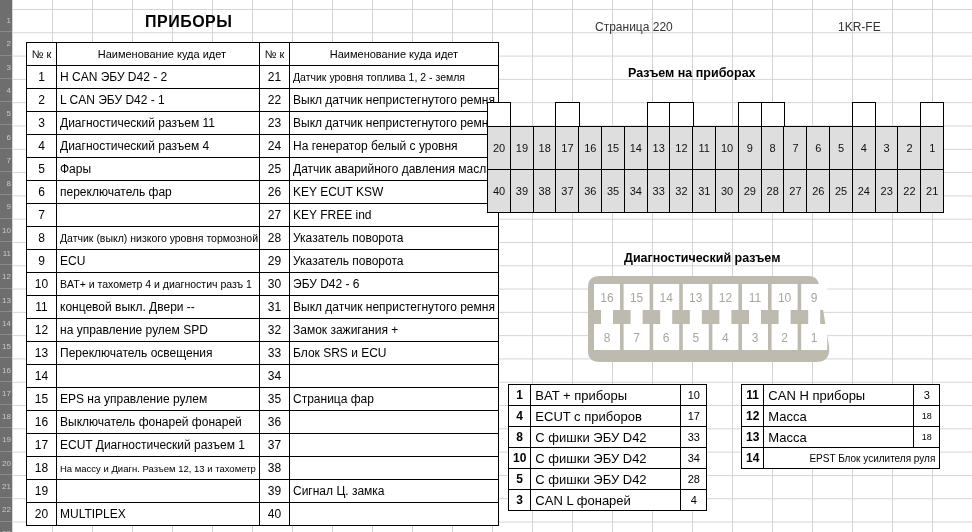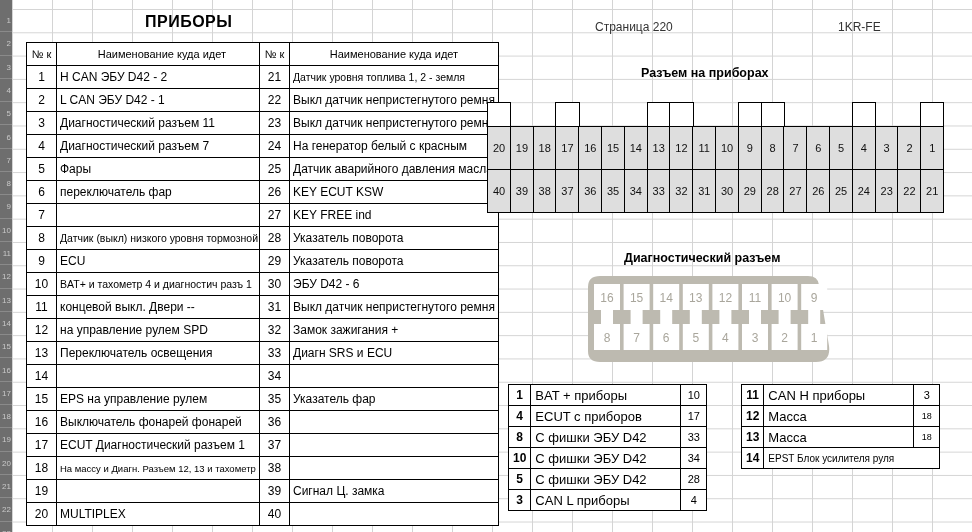--- a/index.html
+++ b/index.html
@@ -57,21 +57,21 @@
   
   #tbl2{left:259px;top:42px;}
   #tbl2 td.num{width:30px;}
   #tbl2 td.nm{width:182px;}
 
   
   .ttl{position:absolute;z-index:3;white-space:nowrap;}
   #title-main{left:145px;top:13px;font-size:16px;font-weight:bold;letter-spacing:.5px;}
   #page-label{left:595px;top:20px;font-size:12px;color:#333;}
   #engine-label{left:838px;top:20px;font-size:12px;color:#333;}
-  #title-conn{left:641px;top:66px;font-size:12.5px;font-weight:bold;}
+  #title-conn{left:628px;top:66px;font-size:12.5px;font-weight:bold;}
   #title-obd{left:624px;top:251px;font-size:12.5px;font-weight:bold;}
 
   
   #conn{left:487px;top:102px;}
   #conn .tabrow{display:flex;height:24px;align-items:flex-end;}
   #conn .tab{height:24px;box-sizing:border-box;}
   #conn .tab.on{border:1.4px solid #000;border-bottom:none;background:#fff;}
   #conn .pinrow{display:flex;}
   #conn .pin{
     width:24.2px;height:44px;box-sizing:border-box;
@@ -88,21 +88,21 @@
 
   
   table.pt{border-collapse:collapse;background:#fff;}
   table.pt td{
     border:1.6px solid #000;background:#fff;
     height:21px;box-sizing:border-box;padding:0 4px;
     white-space:nowrap;overflow:hidden;
   }
   td.pnum{width:22px;text-align:center;font-size:12px;font-weight:bold;}
   td.pdesc{width:150px;text-align:left;font-size:13px;}
-  td.pdesc.small{font-size:10px;}
+  td.pdesc.small{font-size:10px;text-align:right;}
   td.pto{width:26px;text-align:center;font-size:11px;}
   td.pto.tiny{font-size:9px;}
   #ptbl1{left:508px;top:384px;}
   #ptbl2{left:741px;top:384px;}
   #ptbl2 td.pdesc{width:150px;}
 </style>
 </head>
 <body>
 
 <div id="grid"></div>
@@ -153,21 +153,21 @@
       <tr>
         <td class="num">2</td>
         <td class="nm">L CAN  ЭБУ  D42 - 1</td>
       </tr>
       <tr>
         <td class="num">3</td>
         <td class="nm">Диагностический разъем  11</td>
       </tr>
       <tr>
         <td class="num">4</td>
-        <td class="nm">Диагностический разъем  7</td>
+        <td class="nm">Диагностический разъем  4</td>
       </tr>
       <tr>
         <td class="num">5</td>
         <td class="nm">Фары</td>
       </tr>
       <tr>
         <td class="num">6</td>
         <td class="nm">переключатель фар</td>
       </tr>
       <tr>
@@ -244,21 +244,21 @@
       <tr>
         <td class="num">22</td>
         <td class="nm">Выкл датчик непристегнутого ремня</td>
       </tr>
       <tr>
         <td class="num">23</td>
         <td class="nm">Выкл датчик непристегнутого ремня</td>
       </tr>
       <tr>
         <td class="num">24</td>
-        <td class="nm">На генератор  белый с красным</td>
+        <td class="nm">На генератор  белый с уровня</td>
       </tr>
       <tr>
         <td class="num">25</td>
         <td class="nm">Датчик аварийного давления масла</td>
       </tr>
       <tr>
         <td class="num">26</td>
         <td class="nm">KEY ECUT   KSW</td>
       </tr>
       <tr>
@@ -280,29 +280,29 @@
       <tr>
         <td class="num">31</td>
         <td class="nm">Выкл датчик непристегнутого ремня</td>
       </tr>
       <tr>
         <td class="num">32</td>
         <td class="nm">Замок зажигания +</td>
       </tr>
       <tr>
         <td class="num">33</td>
-        <td class="nm">Диагн  SRS и ECU</td>
+        <td class="nm">Блок  SRS и ECU</td>
       </tr>
       <tr>
         <td class="num">34</td>
         <td class="nm"></td>
       </tr>
       <tr>
         <td class="num">35</td>
-        <td class="nm">Указатель фар</td>
+        <td class="nm">Страница фар</td>
       </tr>
       <tr>
         <td class="num">36</td>
         <td class="nm"></td>
       </tr>
       <tr>
         <td class="num">37</td>
         <td class="nm"></td>
       </tr>
       <tr>
@@ -467,21 +467,21 @@
         <td class="pdesc">С фишки ЭБУ  D42</td>
         <td class="pto">34</td>
       </tr>
       <tr>
         <td class="pnum">5</td>
         <td class="pdesc">С фишки ЭБУ  D42</td>
         <td class="pto">28</td>
       </tr>
       <tr>
         <td class="pnum">3</td>
-        <td class="pdesc">CAN L  приборы</td>
+        <td class="pdesc">CAN L  фонарей</td>
         <td class="pto">4</td>
       </tr>
     </tbody>
 </table>
 <table class="pt layer" id="ptbl2">
   <tbody id="ptbl2-body">
       <tr>
         <td class="pnum">11</td>
         <td class="pdesc">CAN H   приборы</td>
         <td class="pto">3</td>

